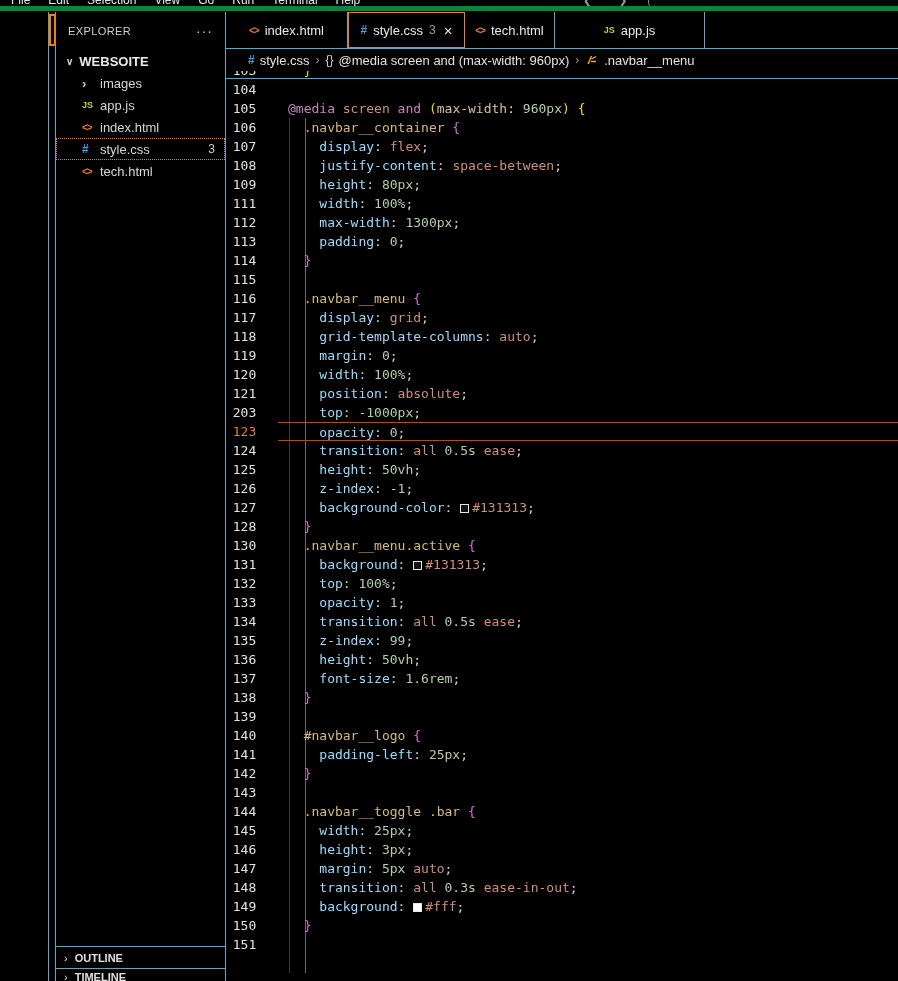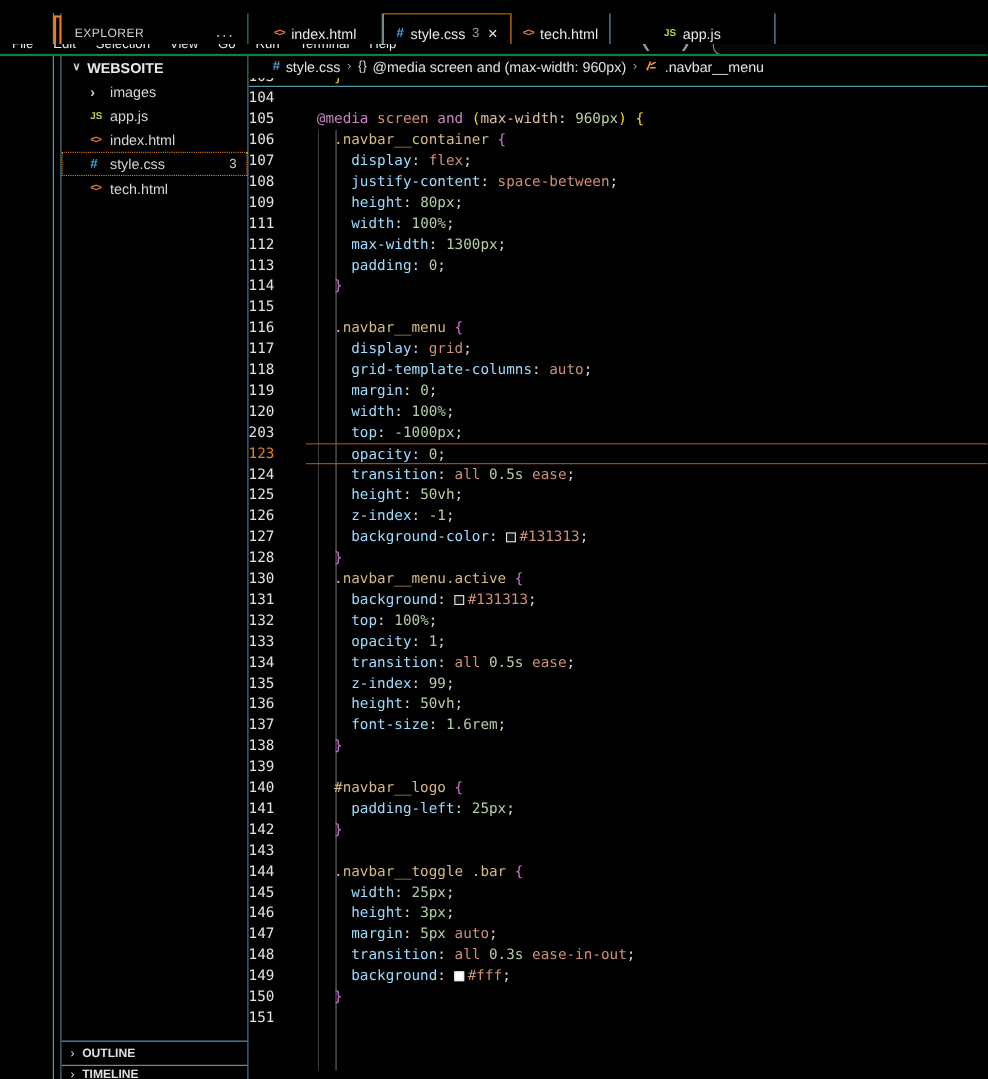--- a/index.html
+++ b/index.html
@@ -2,21 +2,21 @@
 <html><head>
 <meta charset="utf-8">
 <style>
   * { box-sizing: border-box; }
   html,body { margin:0; padding:0; width:898px; height:981px; overflow:hidden;
     background:#000; font-family:"Liberation Sans", sans-serif; }
   body { position:relative; color:#d6d6d6; }
 
   
   .menubar { position:absolute; top:0; left:0; width:898px; height:11px;
-    background:#000; border-bottom:2px solid #15803d; overflow:hidden; z-index:40;margin-top:40px; }
+    background:#000; border-bottom:5px solid #15803d; overflow:hidden; z-index:40; }
   .menu-items { position:absolute; top:-7px; left:2px; display:flex; font-size:12px; color:#e8e8e8; }
   .menu-items span { padding:0 9px; white-space:nowrap; }
   .nav-arrows { position:absolute; top:-6px; left:583px; display:flex; gap:26px;
     font-size:11px; color:#9a9a9a; }
   .cmd-center { position:absolute; top:-9px; left:648px; width:262px; height:19px;
     border:1px solid #8a8a8a; border-radius:8px; background:#060606; }
 
   
   .main { position:absolute; top:12px; left:0; right:0; bottom:0; display:flex;padding-left:48px; }
 
@@ -73,21 +73,21 @@
 
   .hline-teal { position:absolute; top:66px; left:0; right:0; height:1px; background:#5fa6c0; z-index:7; }
 
   
   .code-area { position:absolute; top:49px; left:0; right:0; z-index:1;
     font-family:"DejaVu Sans Mono","Liberation Mono",monospace; font-size:13px; }
   .guide { position:absolute; width:1px; background:#3a3a3a; top:57px; height:855px; z-index:0; }
   .guide-1 { left:63px; }
   .guide-2 { left:79px; background:#6b6b6b; }
   .crow { display:flex; height:19px; line-height:19px; position:relative; z-index:1; }
-  .gut { width:52px; flex:none; text-align:left; padding-right:15px; color:#e2e2e2; }
+  .gut { width:52px; flex:none; text-align:center; padding-right:15px; color:#e2e2e2; }
   .lbody { flex:1; padding-left:10px; white-space:pre; }
   .crow.cur .gut { color:#e8821e; }
   .crow.cur .lbody { border-top:1px solid #a8531d; border-bottom:1px solid #a8531d; }
   .tk-at { color:#c586c0; } .tk-val { color:#ce9178; } .tk-num { color:#b5cea8; }
   .tk-pl { color:#d4d4d4; } .tk-sel { color:#d7ba7d; } .tk-mp { color:#d8c09a; }
   .tk-b1 { color:#ffd700; } .tk-b2 { color:#d670d6; } .tk-prop { color:#9cdcfe; }
   .swatch { display:inline-block; width:9px; height:9px; border:1px solid #e8e8e8;
     margin-right:3px; vertical-align:-1px; }
   .swd { background:#131313; } .sww { background:#ffffff; }
 </style>
@@ -253,20 +253,24 @@
           </div>
           <div class="crow">
             <div class="gut">119</div>
             <div class="lbody"><span class="tk-prop">    margin</span><span class="tk-pl">: </span><span class="tk-num">0</span><span class="tk-pl">;</span></div>
           </div>
           <div class="crow">
             <div class="gut">120</div>
             <div class="lbody"><span class="tk-prop">    width</span><span class="tk-pl">: </span><span class="tk-num">100%</span><span class="tk-pl">;</span></div>
           </div>
           <div class="crow">
+            <div class="gut">121</div>
+            <div class="lbody"><span class="tk-prop">    position</span><span class="tk-pl">: </span><span class="tk-val">absolute</span><span class="tk-pl">;</span></div>
+          </div>
+          <div class="crow">
             <div class="gut">203</div>
             <div class="lbody"><span class="tk-prop">    top</span><span class="tk-pl">: </span><span class="tk-num">-1000px</span><span class="tk-pl">;</span></div>
           </div>
           <div class="crow cur">
             <div class="gut">123</div>
             <div class="lbody"><span class="tk-prop">    opacity</span><span class="tk-pl">: </span><span class="tk-num">0</span><span class="tk-pl">;</span></div>
           </div>
           <div class="crow">
             <div class="gut">124</div>
             <div class="lbody"><span class="tk-prop">    transition</span><span class="tk-pl">: </span><span class="tk-val">all</span><span class="tk-pl"> </span><span class="tk-num">0.5s</span><span class="tk-pl"> </span><span class="tk-val">ease</span><span class="tk-pl">;</span></div>

